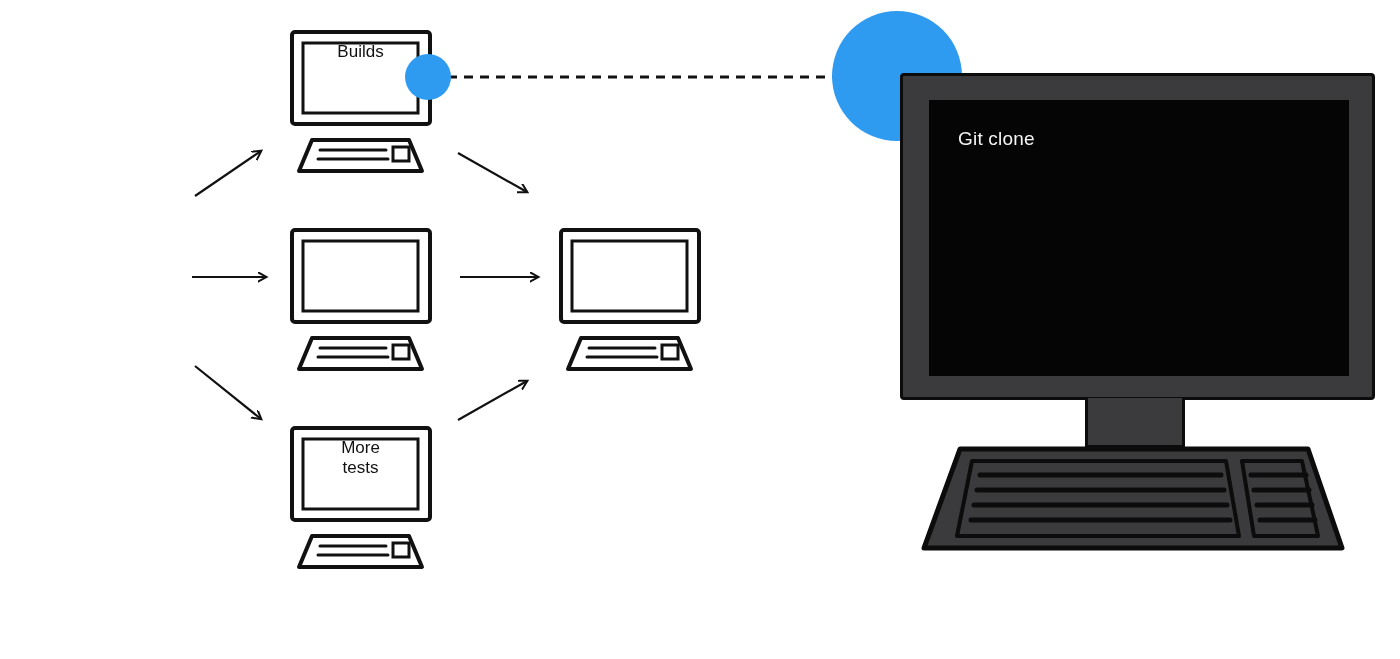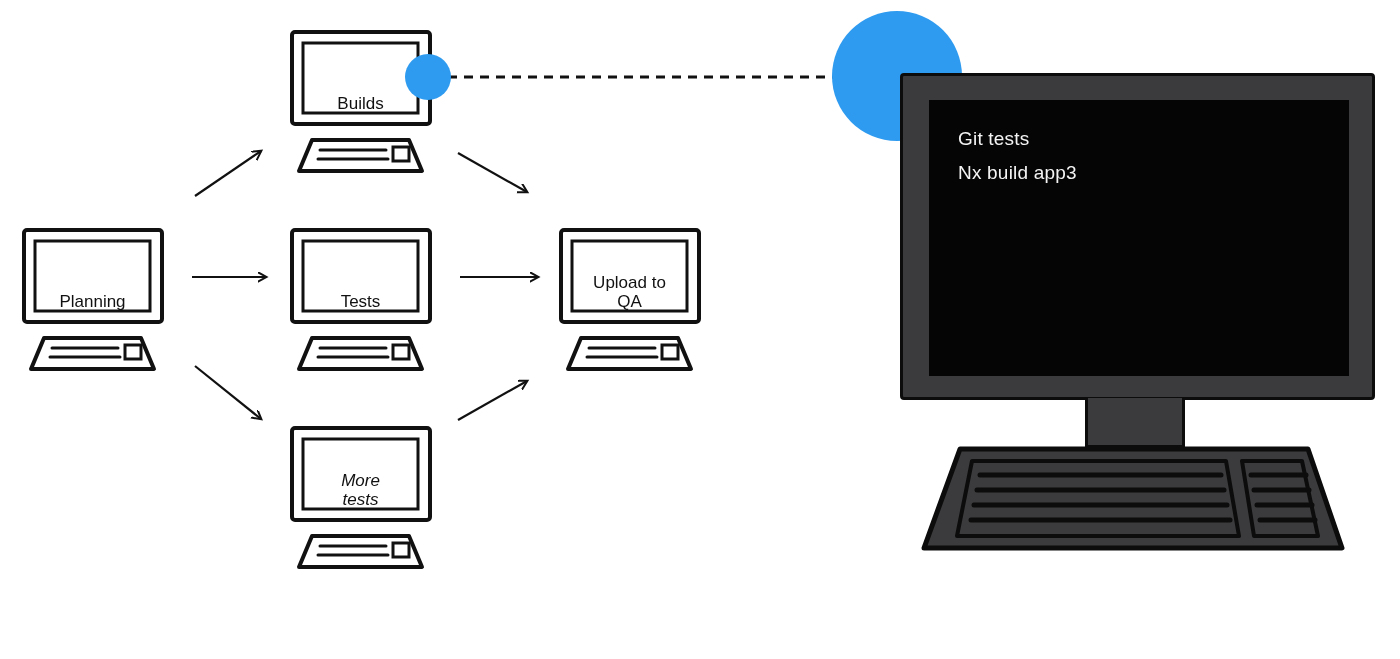--- a/index.html
+++ b/index.html
@@ -6,25 +6,25 @@
   #canvas{
     position:relative;width:1400px;height:659px;overflow:hidden;background:#ffffff;
     font-family:"Liberation Sans", sans-serif;
   }
 
   
   .node{position:absolute;width:145px;height:148px;z-index:2;}
   .node svg{position:absolute;left:0;top:0;}
   .node-label{
     position:absolute;left:14px;top:14px;width:117px;height:72px;
-    display:flex;align-items:flex-end;justify-content:center;text-align:center;
+    display:flex;align-items:flex-start;justify-content:center;text-align:center;
     font-size:17px;line-height:1.15;color:#111;
   }
   .node-label span{display:inline-block;}
-  .node-label .narrow{max-width:58px;font-style:italic;}
+  .node-label .narrow{max-width:58px;}
   .node-label .medium{max-width:86px;}
 
   
   #edges{position:absolute;left:0;top:0;z-index:4;pointer-events:none;}
 
   
   .blue-dot{position:absolute;border-radius:50%;z-index:6;}
   #zoom-dot-small{left:405px;top:54px;width:46px;height:46px;}
   #zoom-dot-large{left:832px;top:11px;width:130px;height:130px;}
 
@@ -64,33 +64,20 @@
     <line x1="195" y1="366" x2="261" y2="419" stroke="#111" stroke-width="2.2" marker-end="url(#ah)"></line>
     <line x1="458" y1="153" x2="527" y2="192" stroke="#111" stroke-width="2.2" marker-end="url(#ah)"></line>
     <line x1="460" y1="277" x2="538" y2="277" stroke="#111" stroke-width="2.2" marker-end="url(#ah)"></line>
     <line x1="458" y1="420" x2="527" y2="381" stroke="#111" stroke-width="2.2" marker-end="url(#ah)"></line>
     <line x1="448" y1="77" x2="838" y2="77" stroke="#111" stroke-width="3" stroke-dasharray="9 7"></line>
   </svg>
 
   <div id="zoom-dot-small" class="blue-dot" style="background: rgb(46, 155, 240);"></div>
   <div id="zoom-dot-large" class="blue-dot" style="background: rgb(46, 155, 240);"></div>
 
-  <div class="node" style="left:20px;top:226px">
-    <svg width="145" height="148" viewBox="0 0 145 148">
-      <rect x="4" y="4" width="138" height="92" rx="3" fill="#fff" stroke="#111" stroke-width="4"></rect>
-      <rect x="15" y="15" width="115" height="70" fill="#fff" stroke="#111" stroke-width="3"></rect>
-      <polygon points="24,112 121,112 134,143 11,143" fill="#fff" stroke="#111" stroke-width="4" stroke-linejoin="round"></polygon>
-      <line x1="32" y1="122" x2="98" y2="122" stroke="#111" stroke-width="3" stroke-linecap="round"></line>
-      <line x1="30" y1="131" x2="100" y2="131" stroke="#111" stroke-width="3" stroke-linecap="round"></line>
-      <rect x="105" y="119" width="16" height="14" fill="#fff" stroke="#111" stroke-width="3"></rect>
-    </svg>
-    <div class="node-label">
-        <span>Planning</span>
-      </div>
-  </div>
 
   <div class="node" style="left:288px;top:28px">
     <svg width="145" height="148" viewBox="0 0 145 148">
       <rect x="4" y="4" width="138" height="92" rx="3" fill="#fff" stroke="#111" stroke-width="4"></rect>
       <rect x="15" y="15" width="115" height="70" fill="#fff" stroke="#111" stroke-width="3"></rect>
       <polygon points="24,112 121,112 134,143 11,143" fill="#fff" stroke="#111" stroke-width="4" stroke-linejoin="round"></polygon>
       <line x1="32" y1="122" x2="98" y2="122" stroke="#111" stroke-width="3" stroke-linecap="round"></line>
       <line x1="30" y1="131" x2="100" y2="131" stroke="#111" stroke-width="3" stroke-linecap="round"></line>
       <rect x="105" y="119" width="16" height="14" fill="#fff" stroke="#111" stroke-width="3"></rect>
     </svg>
@@ -101,23 +88,20 @@
 
   <div class="node" style="left:288px;top:226px">
     <svg width="145" height="148" viewBox="0 0 145 148">
       <rect x="4" y="4" width="138" height="92" rx="3" fill="#fff" stroke="#111" stroke-width="4"></rect>
       <rect x="15" y="15" width="115" height="70" fill="#fff" stroke="#111" stroke-width="3"></rect>
       <polygon points="24,112 121,112 134,143 11,143" fill="#fff" stroke="#111" stroke-width="4" stroke-linejoin="round"></polygon>
       <line x1="32" y1="122" x2="98" y2="122" stroke="#111" stroke-width="3" stroke-linecap="round"></line>
       <line x1="30" y1="131" x2="100" y2="131" stroke="#111" stroke-width="3" stroke-linecap="round"></line>
       <rect x="105" y="119" width="16" height="14" fill="#fff" stroke="#111" stroke-width="3"></rect>
     </svg>
-    <div class="node-label">
-        <span>Tests</span>
-      </div>
   </div>
 
   <div class="node" style="left:288px;top:424px">
     <svg width="145" height="148" viewBox="0 0 145 148">
       <rect x="4" y="4" width="138" height="92" rx="3" fill="#fff" stroke="#111" stroke-width="4"></rect>
       <rect x="15" y="15" width="115" height="70" fill="#fff" stroke="#111" stroke-width="3"></rect>
       <polygon points="24,112 121,112 134,143 11,143" fill="#fff" stroke="#111" stroke-width="4" stroke-linejoin="round"></polygon>
       <line x1="32" y1="122" x2="98" y2="122" stroke="#111" stroke-width="3" stroke-linecap="round"></line>
       <line x1="30" y1="131" x2="100" y2="131" stroke="#111" stroke-width="3" stroke-linecap="round"></line>
       <rect x="105" y="119" width="16" height="14" fill="#fff" stroke="#111" stroke-width="3"></rect>
@@ -129,31 +113,27 @@
 
   <div class="node" style="left:557px;top:226px">
     <svg width="145" height="148" viewBox="0 0 145 148">
       <rect x="4" y="4" width="138" height="92" rx="3" fill="#fff" stroke="#111" stroke-width="4"></rect>
       <rect x="15" y="15" width="115" height="70" fill="#fff" stroke="#111" stroke-width="3"></rect>
       <polygon points="24,112 121,112 134,143 11,143" fill="#fff" stroke="#111" stroke-width="4" stroke-linejoin="round"></polygon>
       <line x1="32" y1="122" x2="98" y2="122" stroke="#111" stroke-width="3" stroke-linecap="round"></line>
       <line x1="30" y1="131" x2="100" y2="131" stroke="#111" stroke-width="3" stroke-linecap="round"></line>
       <rect x="105" y="119" width="16" height="14" fill="#fff" stroke="#111" stroke-width="3"></rect>
     </svg>
-    <div class="node-label">
-        <span class="medium">Upload to QA</span>
-      </div>
   </div>
 
   <div id="big-computer">
     <div id="big-monitor">
       <div id="big-screen">
         <div id="terminal">
-          <div>Git tests</div>
-          <div>Nx build app3</div>
+          <div>Git clone</div>
         </div>
       </div>
     </div>
     <div id="monitor-stand"></div>
     <svg id="big-keyboard" width="430" height="108" viewBox="0 0 430 108">
       <polygon points="42,4 390,4 424,103 6,103" fill="#3b3b3d" stroke="#0c0c0c" stroke-width="5" stroke-linejoin="round"></polygon>
       <polygon points="54,16 308,16 321,91 39,91" fill="none" stroke="#0c0c0c" stroke-width="4" stroke-linejoin="round"></polygon>
       <line x1="62" y1="30" x2="303" y2="30" stroke="#0c0c0c" stroke-width="5" stroke-linecap="round"></line>
       <line x1="59" y1="45" x2="306" y2="45" stroke="#0c0c0c" stroke-width="5" stroke-linecap="round"></line>
       <line x1="56" y1="60" x2="309" y2="60" stroke="#0c0c0c" stroke-width="5" stroke-linecap="round"></line>

